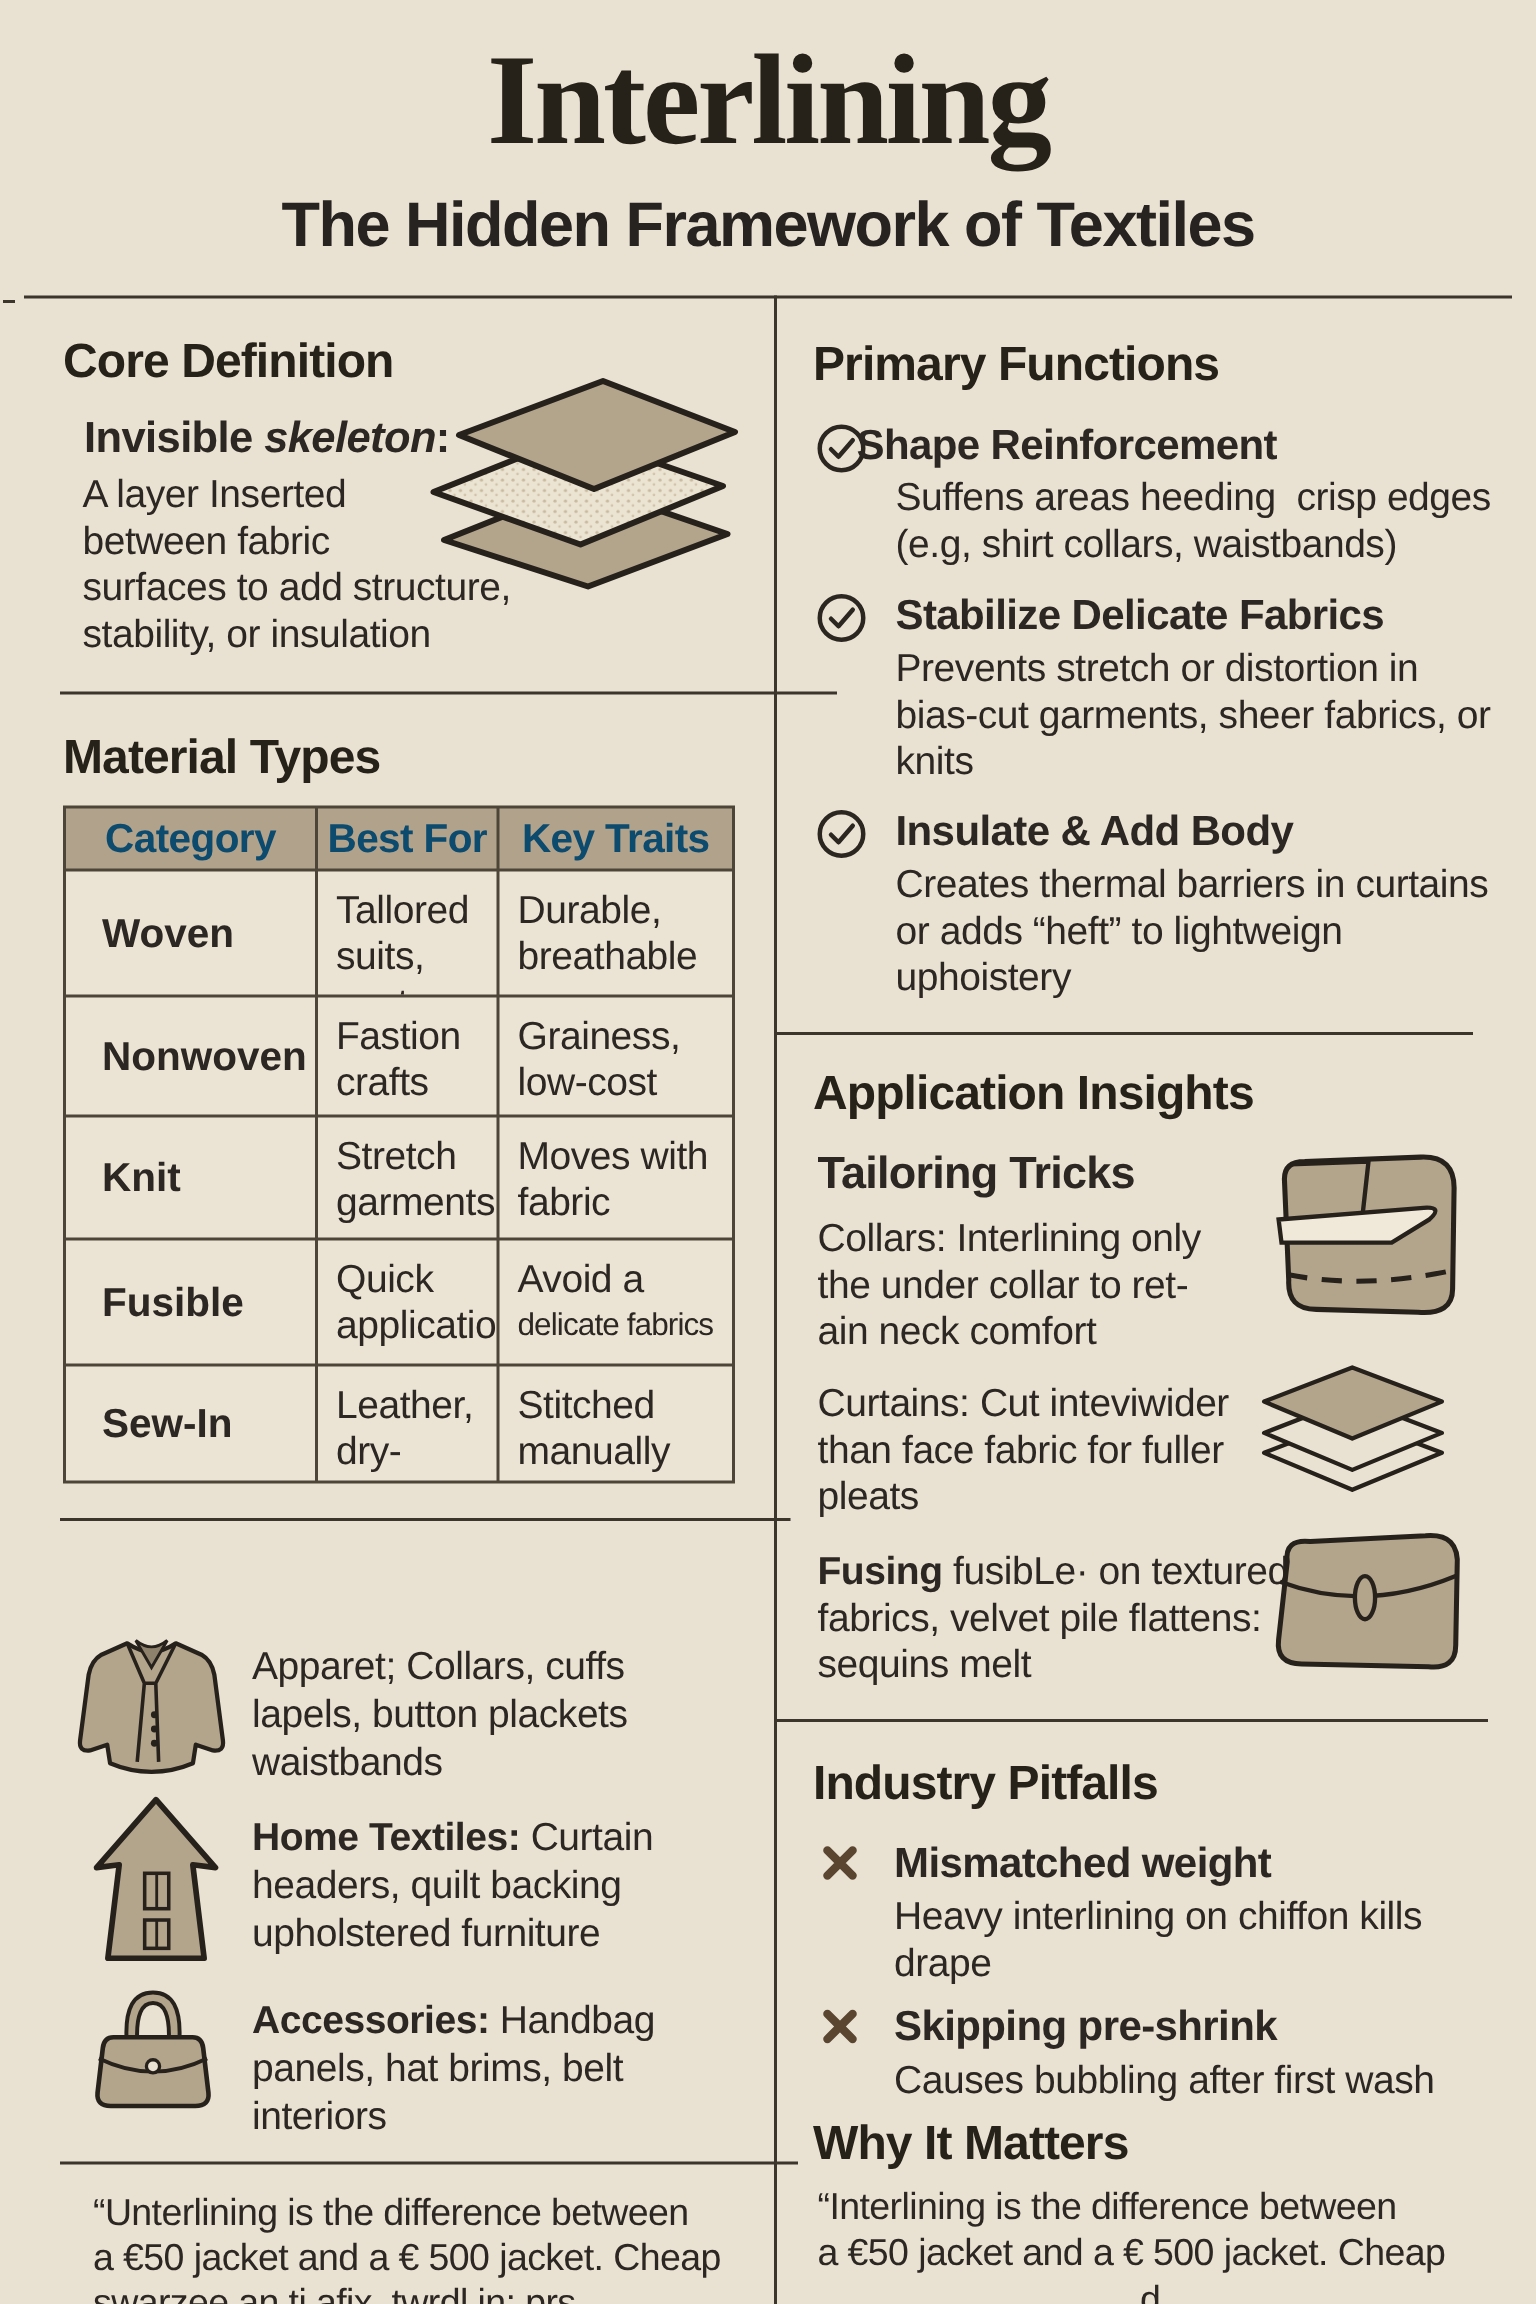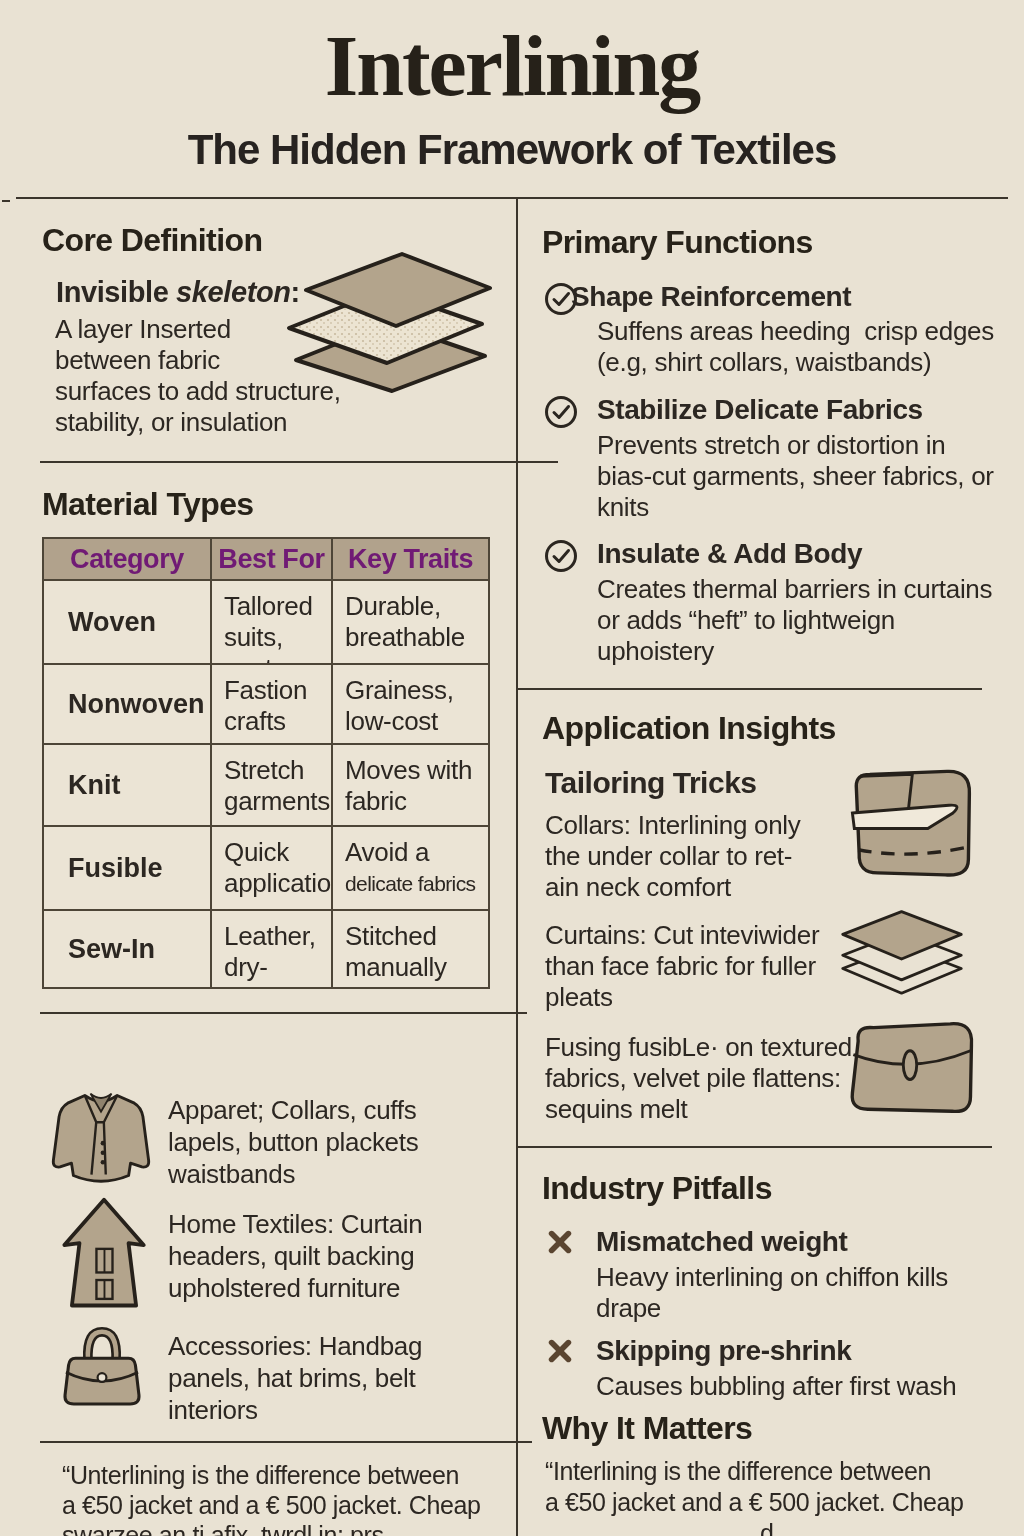--- a/index.html
+++ b/index.html
@@ -10,28 +10,28 @@
       letter-spacing:-2px;color:#262119;width:100%;text-align:center}
   .sub{font-weight:700;font-size:42px;letter-spacing:-1px;color:#272320;width:100%;text-align:center}
   .h2{font-weight:700;font-size:32px;letter-spacing:-0.6px;color:#272219;white-space:pre}
   .h3{font-weight:700;font-size:28px;letter-spacing:-0.4px;white-space:pre}
   .h3b{font-weight:700;font-size:30px;letter-spacing:-0.5px;white-space:pre}
   .lead{font-weight:700;font-size:29px;letter-spacing:-0.4px;white-space:pre}
   .lead .it{font-style:italic}
   .body-line{font-size:26px;line-height:31px;letter-spacing:-0.3px;white-space:pre}
   .qline{font-size:25px;line-height:30px;letter-spacing:-0.4px;white-space:pre}
   .rule{background:#3b352c}
-  .bold{font-weight:400}
+  .bold{font-weight:700}
   
   .mtable{display:grid;grid-template-columns:166px 119px 155px;
           grid-template-rows:40px 82px 78px 80px 82px 76px;
           gap:2px;padding:2px;background:#4d4537}
   .mtable .cell{background:#ebe4d5;overflow:hidden}
   .mtable .head{background:#b1a28c;font-weight:700;font-size:27px;letter-spacing:-0.4px;
-                display:flex;align-items:center;justify-content:center;color:#701a75}
+                display:flex;align-items:center;justify-content:center;color:#0c4a6e}
   .mtable .cat{font-weight:700;font-size:27px;display:flex;align-items:center;padding-left:24px}
   .mtable .txt{font-size:26px;line-height:31px;letter-spacing:-0.3px;padding:10px 0 0 12px}
   .small2{display:block;font-size:21px;letter-spacing:-0.6px}
 </style>
 </head>
 <body>
 
 <div class="page">
 
   <div class="abs h1" style="top:16px">Interlining</div>

